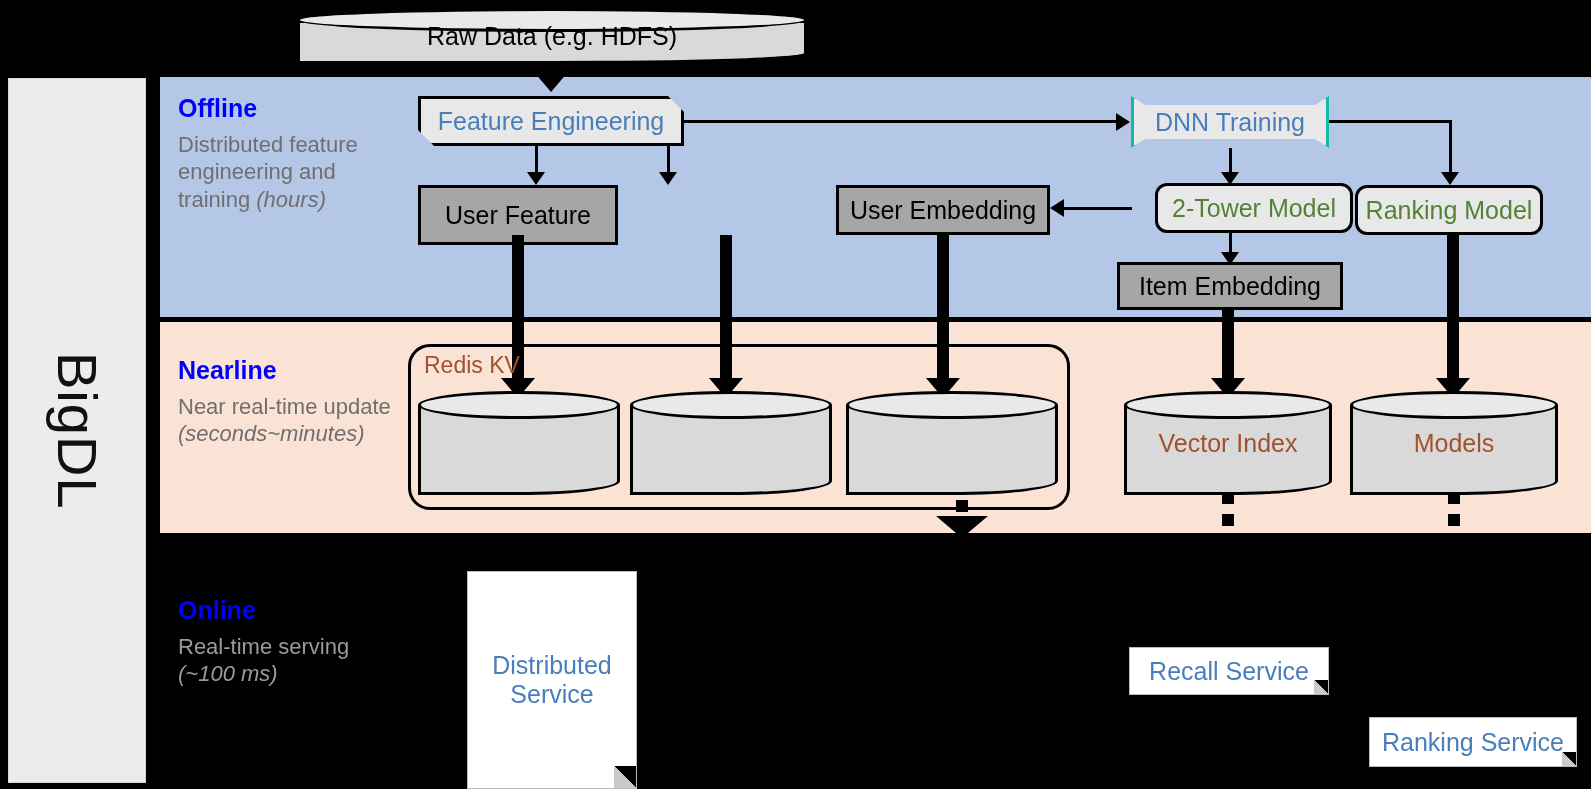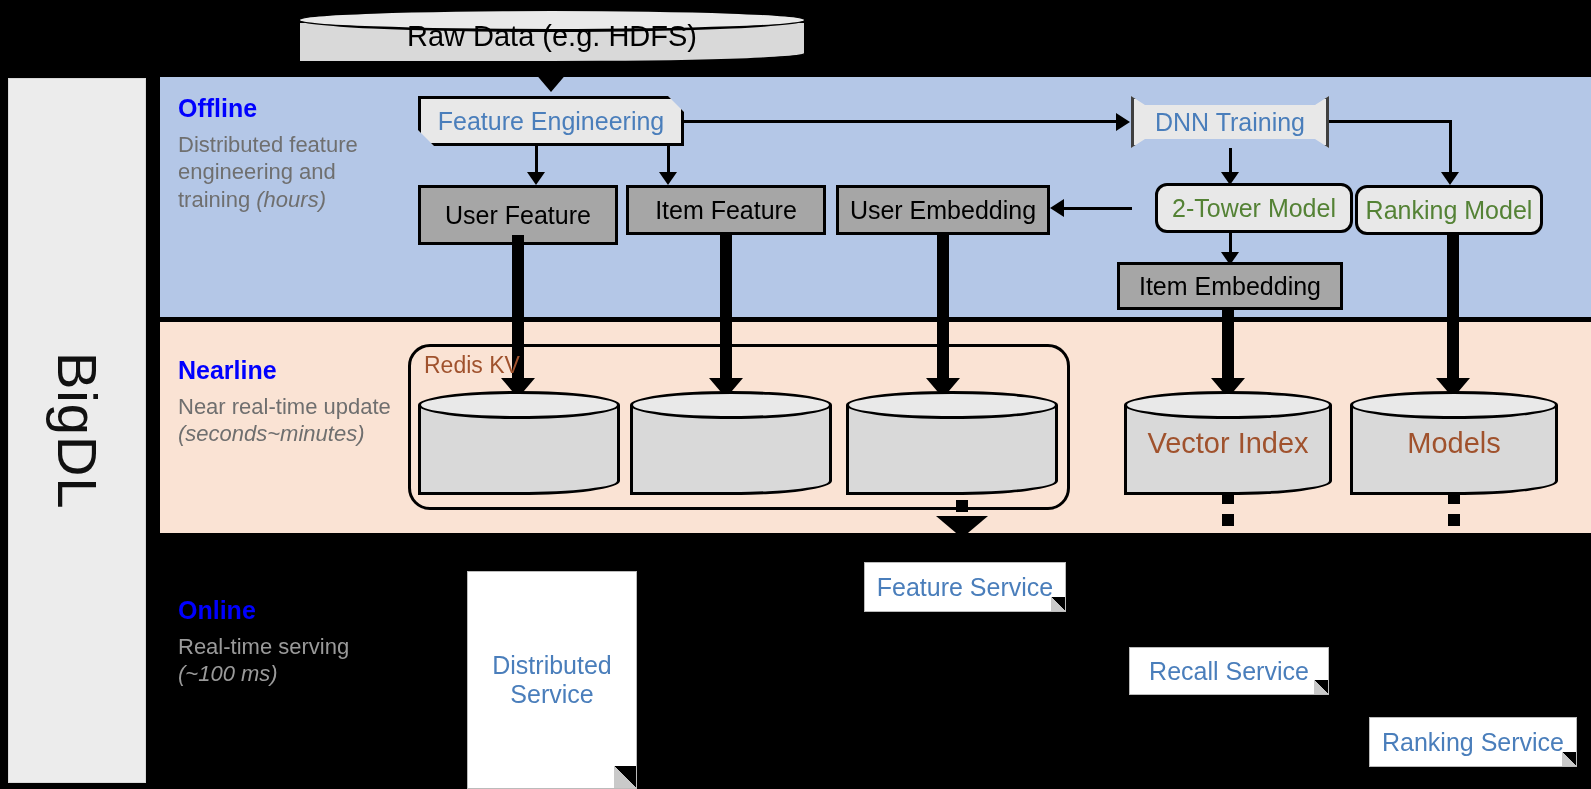--- a/index.html
+++ b/index.html
@@ -56,40 +56,40 @@
   .t-green{color:#548235;}
   .t-brown{color:#a0522d;}
 
   
   .box-flag{
     background:#e8e8e8;border:3px solid #000;font-size:25px;
     clip-path:polygon(0 0,calc(100% - 16px) 0,100% 16px,100% 100%,16px 100%,0 calc(100% - 16px));
   }
   
   .box-notch{
-    background:#e8e8e8;border:3px solid #404040;font-size:25px;
+    background:#e8e8e8;border:3px solid #14b8a6;font-size:25px;
     clip-path:polygon(0 0,14px 9px,calc(100% - 14px) 9px,100% 0,100% 100%,
                       calc(100% - 14px) calc(100% - 9px),14px calc(100% - 9px),0 100%);
   }
 
   
   .cyl{position:absolute;}
   .cyl .body{
     position:absolute;left:0;right:0;top:14px;bottom:0;
     background:#d9d9d9;border:3px solid #000;border-radius:0 0 50%/0 0 14px 14px;
     box-sizing:border-box;
   }
   .cyl .top{
     position:absolute;left:0;right:0;top:0;height:28px;
     background:#e9e9e9;border:3px solid #000;border-radius:50%;box-sizing:border-box;
   }
   .cyl .cap{
     position:absolute;left:0;right:0;top:0;height:100%;
     display:flex;align-items:center;justify-content:center;
-    font-size:29px;z-index:3;
+    font-size:25px;z-index:3;
   }
   
   .cyl-flat .top{height:24px;}
   .cyl-flat .body{top:12px;border-radius:0 0 50%/0 0 11px 11px;}
 
   
   .doc{position:absolute;background:#fff;border:1px solid #bbb;box-sizing:border-box;}
   .doc .inner{position:absolute;inset:0;display:flex;align-items:center;
               justify-content:center;text-align:center;font-size:25px;color:#4a7ebb;
               padding:0 10px;box-sizing:border-box;}
@@ -176,23 +176,20 @@
   <div class="ln ln-v" style="left:1229px;top:148px;height:30px;"></div>
   <div class="arrow-d" style="left:1221px;top:172px;"></div>
 
   <div class="ln ln-h" style="left:1329px;top:120px;width:123px;"></div>
   <div class="ln ln-v" style="left:1449px;top:120px;height:58px;"></div>
   <div class="arrow-d" style="left:1441px;top:172px;"></div>
 
   <div class="node box-grey" style="left:418px;top:185px;width:200px;height:60px;">
     <span>User Feature</span>
   </div>
-  <div class="node box-grey" style="left:626px;top:185px;width:200px;height:50px;">
-    <span>Item Feature</span>
-  </div>
   <div class="node box-grey" style="left:836px;top:185px;width:214px;height:50px;">
     <span>User Embedding</span>
   </div>
 
   <div class="node box-proc t-green" style="left:1131px;top:183px;width:198px;height:50px;margin-left:24px;">
     <span>2-Tower Model</span>
   </div>
   <div class="node box-proc t-green" style="left:1355px;top:185px;width:188px;height:50px;">
     <span>Ranking Model</span>
   </div>
@@ -256,24 +253,20 @@
   <div class="dashsq" style="left:1222px;top:514px;"></div>
 
   <div class="dashsq" style="left:1448px;top:492px;"></div>
   <div class="dashsq" style="left:1448px;top:514px;"></div>
 
   <div class="doc" style="left:467px;top:571px;width:170px;height:218px;">
     <div class="inner">Distributed Service</div>
     <div class="fold"></div>
   </div>
 
-  <div class="doc doc-sm" style="left:864px;top:562px;width:202px;height:50px;">
-    <div class="inner">Feature Service</div>
-    <div class="fold"></div>
-  </div>
 
   <div class="doc doc-sm" style="left:1129px;top:647px;width:200px;height:48px;">
     <div class="inner">Recall Service</div>
     <div class="fold"></div>
   </div>
 
   <div class="doc doc-sm" style="left:1369px;top:717px;width:208px;height:50px;">
     <div class="inner">Ranking Service</div>
     <div class="fold"></div>
   </div>

